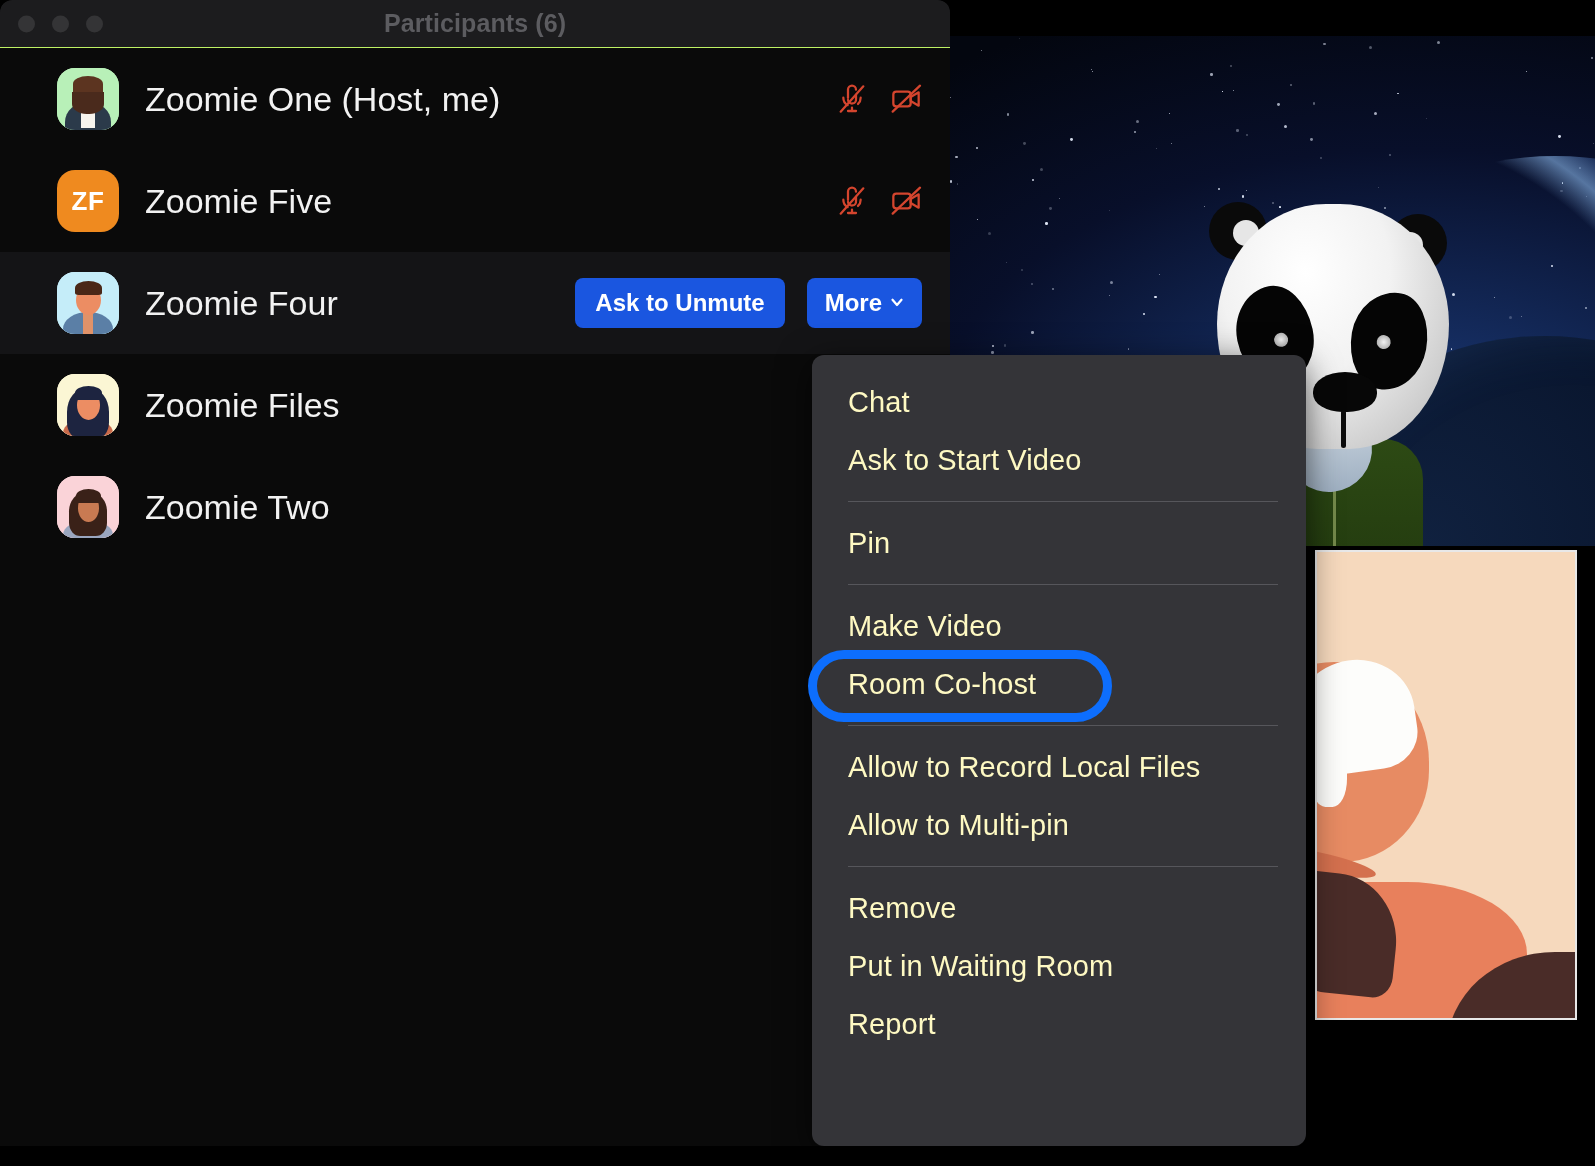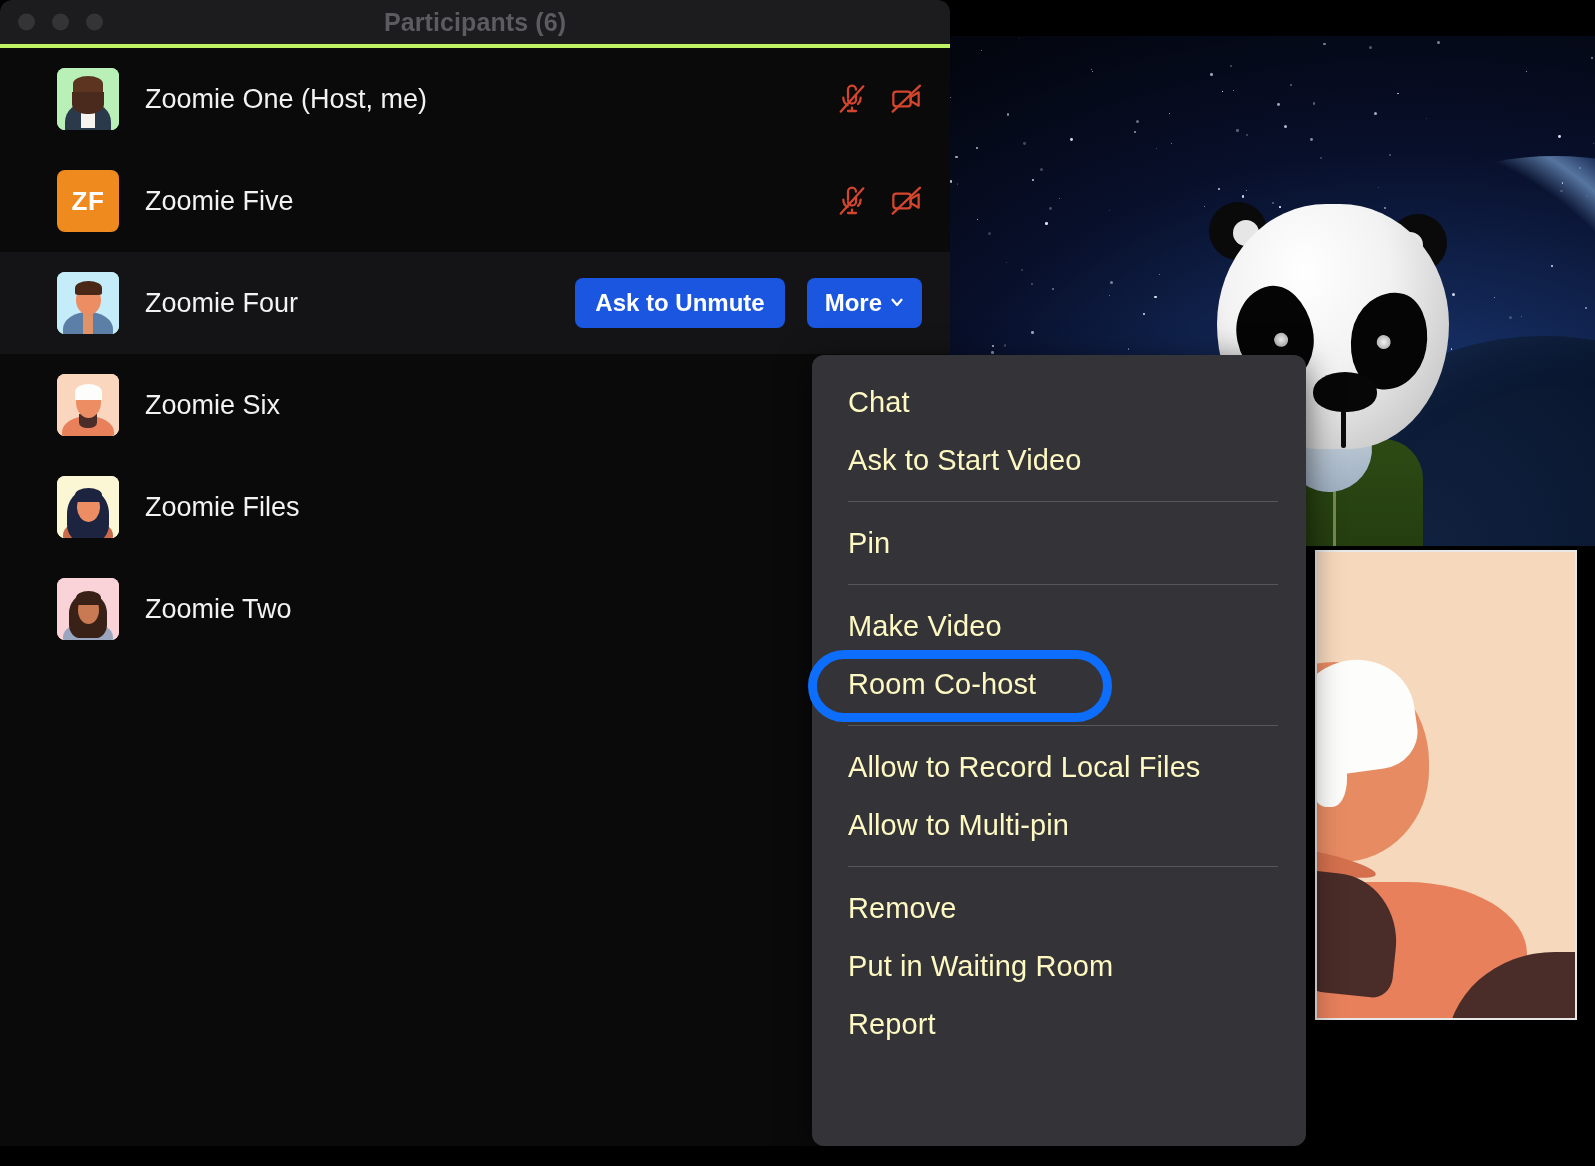--- a/index.html
+++ b/index.html
@@ -103,47 +103,47 @@
   .panel {
     position: absolute; left: 0; top: 0; width: 950px; height: 1146px;
     background: #0a0a0a;
     border-radius: 12px 12px 0 0;
     overflow: hidden;
   }
   .titlebar {
     position: relative; height: 48px;
     background: #1c1c1e;
     border-radius: 12px 12px 0 0;
-    border-bottom: 4px solid #bef264;
+    border-bottom: 1px solid #bef264;
     display: flex; align-items: center;
   }
   .lights { position: absolute; left: 18px; top: 50%; transform: translateY(-50%); display: flex; gap: 17px; }
   .light { width: 17px; height: 17px; border-radius: 50%; background: #343436; }
   .title-text {
     width: 100%; text-align: center; color: #5c5c60;
     font-size: 25px; font-weight: 700; letter-spacing: .1px;
   }
 
   .list { position: relative; }
   .row {
     position: relative; display: flex; align-items: center;
     height: 102px; padding-left: 57px; padding-right: 28px;
   }
   .row.selected { background: #141416; }
 
   .avatar {
-    width: 62px; height: 62px; border-radius: 8px;
+    width: 62px; height: 62px; border-radius: 18px;
     position: relative; overflow: hidden; flex: 0 0 auto; text-align: right;
   }
   .avatar .initials {
     position: absolute; inset: 0; display: flex; align-items: center; justify-content: center;
     color: #ffffff; font-size: 26px; font-weight: 700; letter-spacing: .5px;
   }
   .name {
-    margin-left: 26px; color: #f2f2f2; font-size: 27px; font-weight: 400;
+    margin-left: 26px; color: #f2f2f2; font-size: 34px; font-weight: 400;
     white-space: nowrap;
   }
   .row-right { margin-left: auto; display: flex; align-items: center; gap: 22px; }
 
   .icon-mic-off, .icon-cam-off { width: 32px; height: 32px; display:block; }
 
   .btn {
     border: none; cursor: pointer; color: #fff;
     background: #1a56e0; border-radius: 8px;
     font-family: "Liberation Sans", sans-serif;
@@ -465,32 +465,20 @@
           </div>
           <div class="name">Zoomie Four</div>
           <div class="row-right">
             <button class="btn ask">Ask to Unmute</button>
             <button class="btn more">More<span class="chev"><svg width="18" height="18" viewBox="0 0 24 24" fill="none" stroke="#fff" stroke-width="3" stroke-linecap="round" stroke-linejoin="round">
                   <polyline points="6 9 12 16 18 9"></polyline>
                 </svg></span></button>
           </div>
         </div>
         <div class="row">
-          <div class="avatar" style="background: rgb(249, 214, 189);">
-            <div class="fig" style="background:#f9d6bd">
-              <div class="f-body" style="left:5px;top:42px;width:52px;height:32px;background:#e8805c;"></div>
-        <div style="position:absolute;left:22px;top:40px;width:18px;height:14px;background:#4a2c28;border-radius:0 0 40% 40%;"></div>
-        <div class="f-head" style="left:19px;top:12px;width:25px;height:32px;background:#ec8d63;"></div>
-        <div style="position:absolute;left:18px;top:10px;width:27px;height:16px;background:#fdfdfb;border-radius:50% 50% 0 0;"></div>
-            </div>
-          </div>
-          <div class="name">Zoomie Six</div>
-          <div class="row-right"></div>
-        </div>
-        <div class="row">
           <div class="avatar" style="background: rgb(251, 246, 212);">
             <div class="fig" style="background:#fbf6d4">
               <div class="f-body" style="left:6px;top:44px;width:50px;height:30px;background:#c96a4a;"></div>
         <div style="position:absolute;left:10px;top:14px;width:42px;height:52px;background:#1d2440;border-radius:46% 46% 34% 34%;"></div>
         <div class="f-head" style="left:20px;top:16px;width:23px;height:30px;background:#ec8d63;"></div>
         <div style="position:absolute;left:18px;top:12px;width:27px;height:14px;background:#1d2440;border-radius:50% 50% 0 0;"></div>
             </div>
           </div>
           <div class="name">Zoomie Files</div>
           <div class="row-right"></div>

